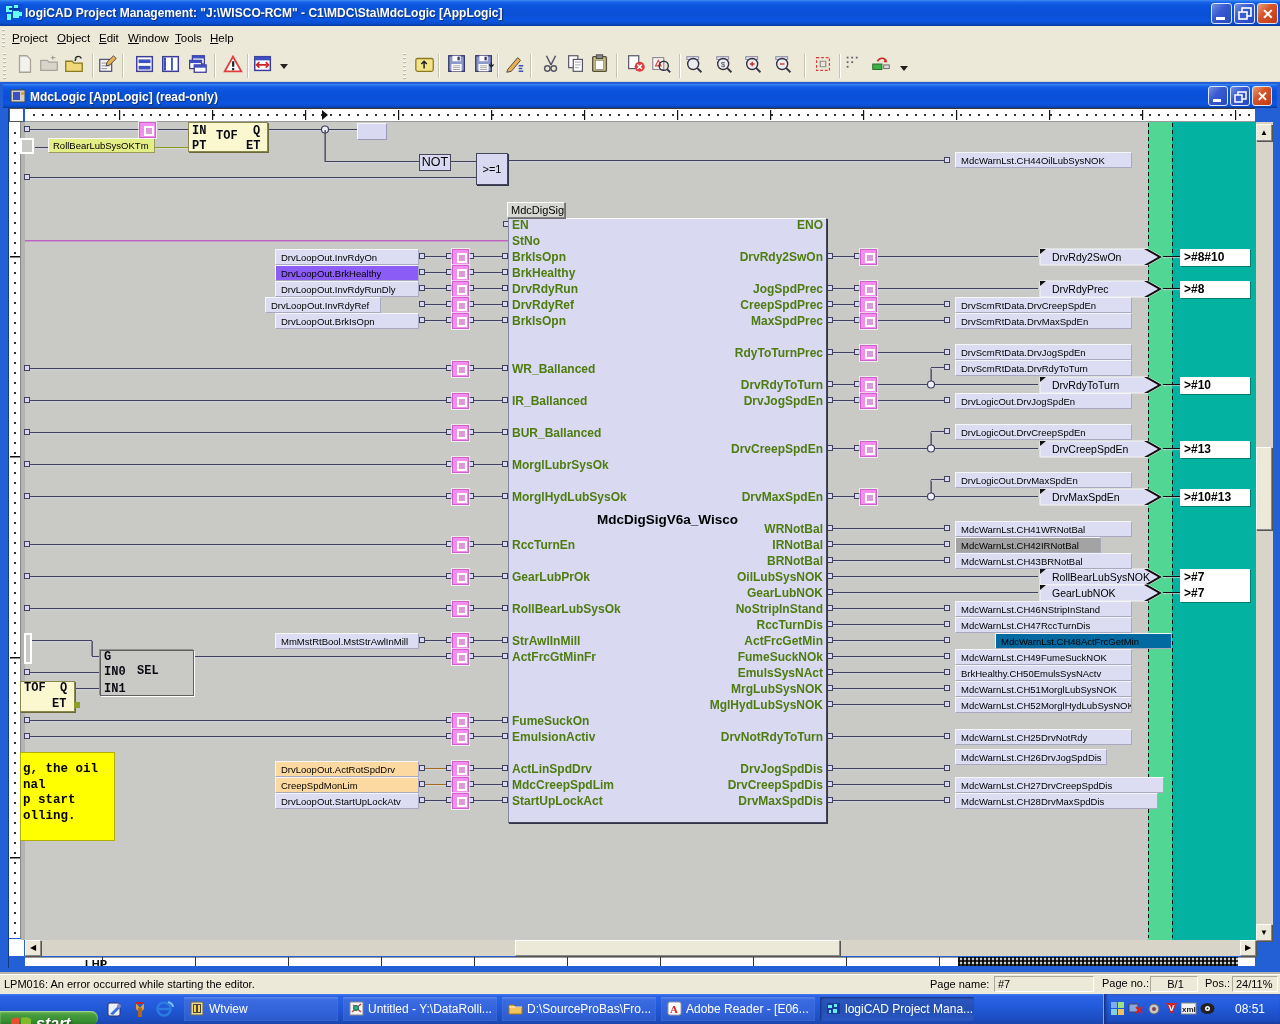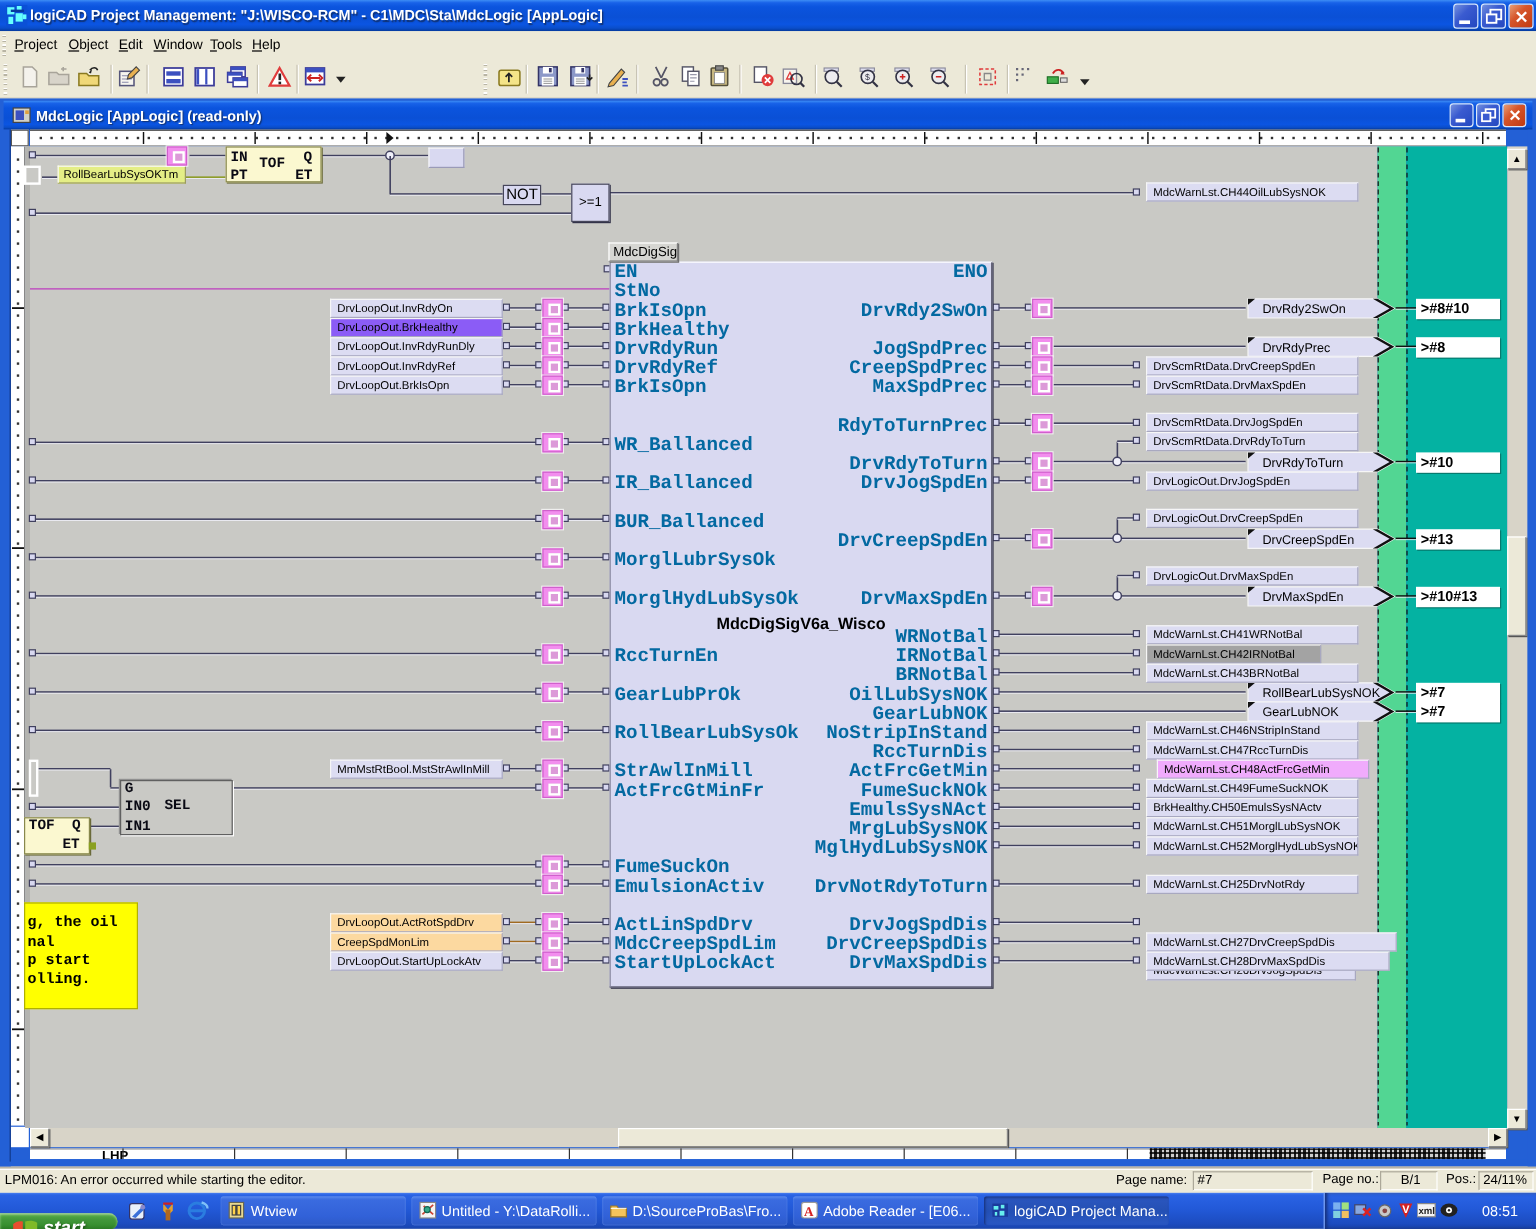--- a/index.html
+++ b/index.html
@@ -28,22 +28,22 @@
 .rulcorner{position:absolute;left:9px;top:108px;width:15px;height:14px;background:#fff;border:1px solid #555}
 .vruler{position:absolute;left:9px;top:122px;width:12px;height:816px;background:#fff;border-right:1px solid #888}
 .canvas{position:absolute;left:21px;top:122px;width:1127px;height:818px;background:#c9c9c5}
 .greenstrip{position:absolute;left:1148px;top:122px;width:24px;height:818px;background:#52d693}
 .teal{position:absolute;left:1172px;top:122px;width:84px;height:818px;background:#04b2a2}
 .lbl{position:absolute;height:16px;font-size:9.5px;color:#000;line-height:15px;
  border:1px solid #f6f6f6;border-bottom-color:#a8a8c0;border-right-color:#a8a8c0;
  padding-left:5px;white-space:nowrap;overflow:hidden;z-index:5}
 .conn{position:absolute;width:17px;height:16px;background:#f28eee;border:1px solid #d060cc;box-shadow:0 0 0 1px rgba(255,255,255,0.7);z-index:5}
 .conn::before{content:"";position:absolute;left:4px;top:3px;width:6px;height:6px;border:2px solid #fff;background:#dc9ad8}
-.pin{position:absolute;font-family:Liberation Mono, monospace;font-weight:bold;font-size:16px;
- color:#0369a1;white-space:nowrap;z-index:6}
+.pin{position:absolute;font-family:Liberation Sans, sans-serif;font-weight:bold;font-size:12px;
+ color:#4d7c0f;white-space:nowrap;z-index:6}
 .pin.r{text-align:right}
 .blk{position:absolute;background:#d9d9f1;border:1px solid #46465a;
  border-top:1px solid #fcfcff;border-left:1px solid #8888a0;
  box-shadow:1px 1px 0 #33334a;z-index:4}
 .wbox{position:absolute;width:70px;height:17px;background:#fff;color:#000;font-weight:bold;
  font-size:12px;line-height:17px;padding-left:4px;z-index:6;box-shadow:1px 1px 0 #067a6e}
 .ybox{position:absolute;background:#fbf8d0;border:1px solid #88884c;box-shadow:1px 1px 0 #6a6a3a;z-index:4}
 .mono{font-family:"Liberation Mono",monospace;font-weight:bold;font-size:12px;color:#0a0a14;position:absolute;white-space:nowrap;z-index:6}
 .statusbar{position:absolute;left:0;top:974px;width:1280px;height:20px;background:#ece9d8;
  border-top:1px solid #fff;font-size:11px;color:#000}
@@ -989,46 +989,46 @@
 <div class="conn" style="left:860px;top:297px"></div>
 <div class="conn" style="left:860px;top:313px"></div>
 <div class="conn" style="left:860px;top:345px"></div>
 <div class="conn" style="left:860px;top:377px"></div>
 <div class="conn" style="left:860px;top:393px"></div>
 <div class="conn" style="left:860px;top:441px"></div>
 <div class="conn" style="left:860px;top:489px"></div>
 <div class="lbl" style="left:275px;top:249px;width:144px;background:#dcdcf2">DrvLoopOut.InvRdyOn</div>
 <div class="lbl" style="left:275px;top:265px;width:144px;background:#8b5cf6">DrvLoopOut.BrkHealthy</div>
 <div class="lbl" style="left:275px;top:281px;width:144px;background:#dcdcf2">DrvLoopOut.InvRdyRunDly</div>
-<div class="lbl" style="left:275px;top:297px;width:144px;background:#dcdcf2">DrvLoopOut.InvRdyRef</div>
+<div class="lbl" style="left:265px;top:297px;width:116px;background:#dcdcf2">DrvLoopOut.InvRdyRef</div>
 <div class="lbl" style="left:275px;top:313px;width:144px;background:#dcdcf2">DrvLoopOut.BrkIsOpn</div>
 <div class="lbl" style="left:275px;top:633px;width:144px;background:#dcdcf2">MmMstRtBool.MstStrAwlInMill</div>
 <div class="lbl" style="left:275px;top:761px;width:144px;background:#fcd9a0">DrvLoopOut.ActRotSpdDrv</div>
 <div class="lbl" style="left:275px;top:777px;width:144px;background:#fcd9a0">CreepSpdMonLim</div>
 <div class="lbl" style="left:275px;top:793px;width:144px;background:#dcdcf2">DrvLoopOut.StartUpLockAtv</div>
 <div class="lbl" style="left:955px;top:152px;width:177px;background:#dcdcf2">MdcWarnLst.CH44OilLubSysNOK</div>
 <div class="lbl" style="left:955px;top:297px;width:177px;background:#dcdcf2">DrvScmRtData.DrvCreepSpdEn</div>
 <div class="lbl" style="left:955px;top:313px;width:177px;background:#dcdcf2">DrvScmRtData.DrvMaxSpdEn</div>
 <div class="lbl" style="left:955px;top:344px;width:177px;background:#dcdcf2">DrvScmRtData.DrvJogSpdEn</div>
 <div class="lbl" style="left:955px;top:360px;width:177px;background:#dcdcf2">DrvScmRtData.DrvRdyToTurn</div>
 <div class="lbl" style="left:955px;top:393px;width:177px;background:#dcdcf2">DrvLogicOut.DrvJogSpdEn</div>
 <div class="lbl" style="left:955px;top:424px;width:177px;background:#dcdcf2">DrvLogicOut.DrvCreepSpdEn</div>
 <div class="lbl" style="left:955px;top:472px;width:177px;background:#dcdcf2">DrvLogicOut.DrvMaxSpdEn</div>
 <div class="lbl" style="left:955px;top:521px;width:177px;background:#dcdcf2">MdcWarnLst.CH41WRNotBal</div>
 <div class="lbl" style="left:955px;top:537px;width:146px;background:#a3a3a3">MdcWarnLst.CH42IRNotBal</div>
 <div class="lbl" style="left:955px;top:553px;width:177px;background:#dcdcf2">MdcWarnLst.CH43BRNotBal</div>
 <div class="lbl" style="left:955px;top:601px;width:177px;background:#dcdcf2">MdcWarnLst.CH46NStripInStand</div>
 <div class="lbl" style="left:955px;top:617px;width:177px;background:#dcdcf2">MdcWarnLst.CH47RccTurnDis</div>
-<div class="lbl" style="left:964px;top:633px;width:177px;background:#f0abfc">MdcWarnLst.CH48ActFrcGetMin</div>
+<div class="lbl" style="left:995px;top:633px;width:177px;background:#0369a1">MdcWarnLst.CH48ActFrcGetMin</div>
 <div class="lbl" style="left:955px;top:649px;width:177px;background:#dcdcf2">MdcWarnLst.CH49FumeSuckNOK</div>
 <div class="lbl" style="left:955px;top:665px;width:177px;background:#dcdcf2">BrkHealthy.CH50EmulsSysNActv</div>
 <div class="lbl" style="left:955px;top:681px;width:177px;background:#dcdcf2">MdcWarnLst.CH51MorglLubSysNOK</div>
 <div class="lbl" style="left:955px;top:697px;width:177px;background:#dcdcf2">MdcWarnLst.CH52MorglHydLubSysNOK</div>
 <div class="lbl" style="left:955px;top:729px;width:177px;background:#dcdcf2">MdcWarnLst.CH25DrvNotRdy</div>
-<div class="lbl" style="left:955px;top:801px;width:175px;background:#dcdcf2">MdcWarnLst.CH26DrvJogSpdDis</div>
+<div class="lbl" style="left:955px;top:749px;width:152px;background:#dcdcf2">MdcWarnLst.CH26DrvJogSpdDis</div>
 <div class="lbl" style="left:955px;top:777px;width:209px;background:#dcdcf2">MdcWarnLst.CH27DrvCreepSpdDis</div>
 <div class="lbl" style="left:955px;top:793px;width:203px;background:#dcdcf2">MdcWarnLst.CH28DrvMaxSpdDis</div>
 <div class="wbox" style="left:1180px;top:249px">&gt;#8#10</div>
 <div class="wbox" style="left:1180px;top:281px">&gt;#8</div>
 <div class="wbox" style="left:1180px;top:377px">&gt;#10</div>
 <div class="wbox" style="left:1180px;top:441px">&gt;#13</div>
 <div class="wbox" style="left:1180px;top:489px">&gt;#10#13</div>
 <div class="wbox" style="left:1180px;top:569px">&gt;#7</div>
 <div class="wbox" style="left:1180px;top:585px">&gt;#7</div>
 <div class="abs" style="left:1256px;top:122px;width:17px;height:818px;background:#d8d4c8"></div>

